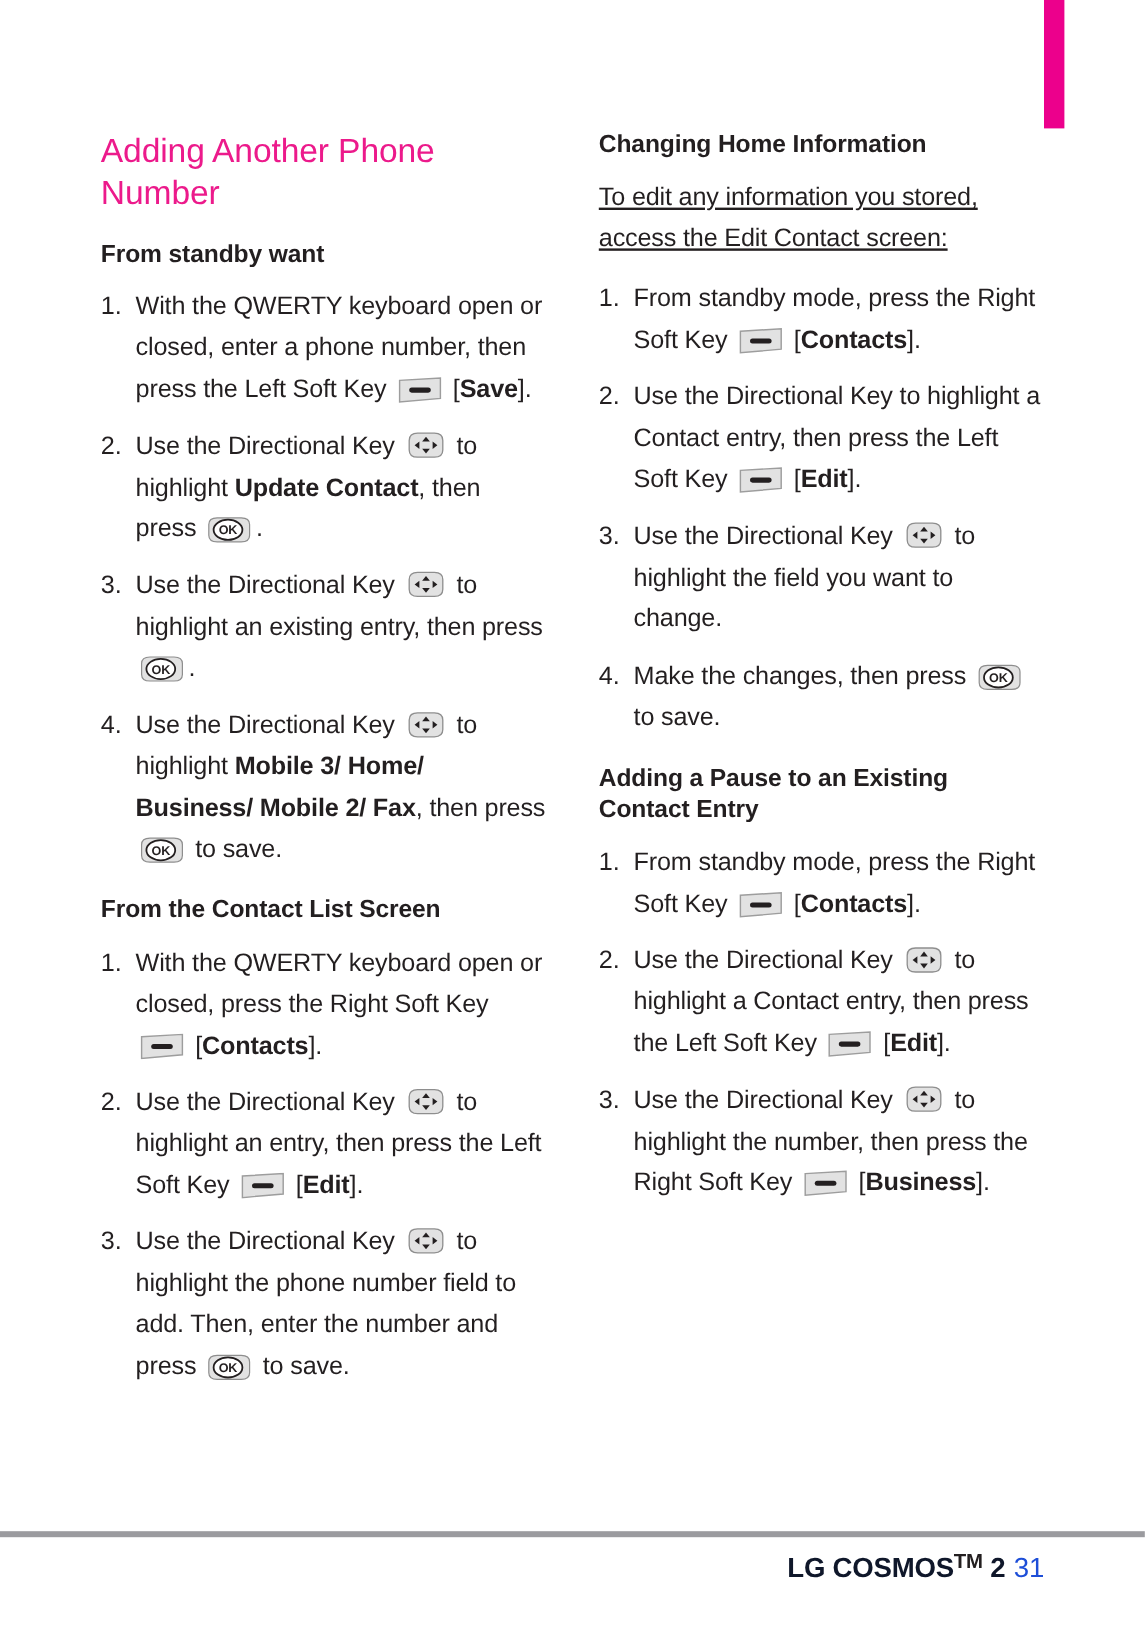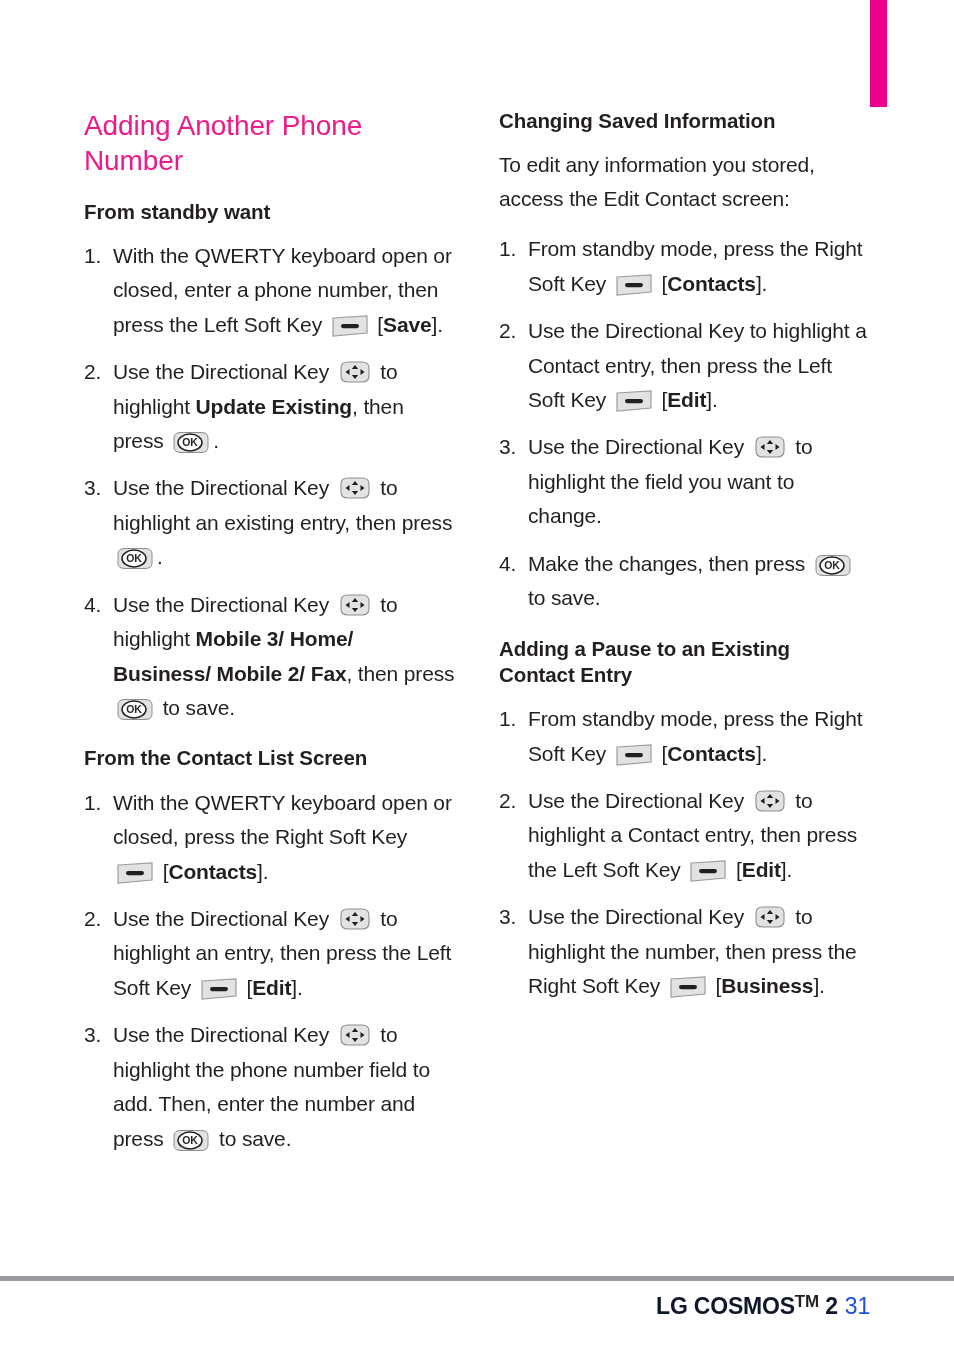--- a/index.html
+++ b/index.html
@@ -59,20 +59,21 @@
     letter-spacing: -0.1px;
   }
   h2.sub-head.spaced-top { margin-top: 20px; }
 
   p.para {
     font-size: 21px;
     line-height: 1.62;
     margin: 0 0 16px 0;
     color: #231f20;
     letter-spacing: -0.15px;
+    text-decoration: underline;
   }
 
   ol.steps {
     list-style: none;
     margin: 0;
     padding: 0;
   }
   ol.steps > li {
     position: relative;
     font-size: 21px;
@@ -161,21 +162,21 @@
         <li><span class="step-num">1.</span>With the QWERTY keyboard open or closed, enter a phone number, then press the Left Soft Key <span class="key key-soft"><svg viewBox="0 0 38 22" width="38" height="22">
               <polygon points="2,3 36,1 36,18 2,21" fill="#e2e2e2" stroke="#9d9d9d" stroke-width="1.2"></polygon>
               <rect x="10" y="9" width="18" height="4.2" rx="2.1" fill="#231f20"></rect>
             </svg></span> [<b class="bold">Save</b>].</li>
         <li><span class="step-num">2.</span>Use the Directional Key <span class="key key-dir"><svg viewBox="0 0 34 24" width="34" height="24">
               <path d="M3 8 Q3 2 10 2 L24 2 Q31 2 31 8 L31 16 Q31 22 24 22 L10 22 Q3 22 3 16 Z" fill="#e2e2e2" stroke="#8e8e8e" stroke-width="1.1"></path>
               <polygon points="17,5 20.2,9 13.8,9" fill="#231f20"></polygon>
               <polygon points="17,19 20.2,15 13.8,15" fill="#231f20"></polygon>
               <polygon points="7.5,12 11.5,8.9 11.5,15.1" fill="#231f20"></polygon>
               <polygon points="26.5,12 22.5,8.9 22.5,15.1" fill="#231f20"></polygon>
-            </svg></span> to highlight <b class="bold">Update Existing</b>, then press <span class="key key-ok"><svg viewBox="0 0 38 23" width="38" height="23">
+            </svg></span> to highlight <b class="bold">Update Contact</b>, then press <span class="key key-ok"><svg viewBox="0 0 38 23" width="38" height="23">
               <path d="M2 7 Q2 1.5 9 1.5 L29 1.5 Q36 1.5 36 7 L36 16 Q36 21.5 29 21.5 L9 21.5 Q2 21.5 2 16 Z" fill="#e2e2e2" stroke="#8e8e8e" stroke-width="1"></path>
               <ellipse cx="18" cy="11.5" rx="12" ry="8.4" fill="#ffffff" stroke="#231f20" stroke-width="1.5"></ellipse>
               <text x="18" y="15.4" text-anchor="middle" font-family="Liberation Sans, sans-serif" font-size="10.5" font-weight="bold" fill="#231f20">OK</text>
             </svg></span>.</li>
         <li><span class="step-num">3.</span>Use the Directional Key <span class="key key-dir"><svg viewBox="0 0 34 24" width="34" height="24">
               <path d="M3 8 Q3 2 10 2 L24 2 Q31 2 31 8 L31 16 Q31 22 24 22 L10 22 Q3 22 3 16 Z" fill="#e2e2e2" stroke="#8e8e8e" stroke-width="1.1"></path>
               <polygon points="17,5 20.2,9 13.8,9" fill="#231f20"></polygon>
               <polygon points="17,19 20.2,15 13.8,15" fill="#231f20"></polygon>
               <polygon points="7.5,12 11.5,8.9 11.5,15.1" fill="#231f20"></polygon>
               <polygon points="26.5,12 22.5,8.9 22.5,15.1" fill="#231f20"></polygon>
@@ -223,21 +224,21 @@
             </svg></span> to highlight the phone number field to add. Then, enter the number and press <span class="key key-ok"><svg viewBox="0 0 38 23" width="38" height="23">
               <path d="M2 7 Q2 1.5 9 1.5 L29 1.5 Q36 1.5 36 7 L36 16 Q36 21.5 29 21.5 L9 21.5 Q2 21.5 2 16 Z" fill="#e2e2e2" stroke="#8e8e8e" stroke-width="1"></path>
               <ellipse cx="18" cy="11.5" rx="12" ry="8.4" fill="#ffffff" stroke="#231f20" stroke-width="1.5"></ellipse>
               <text x="18" y="15.4" text-anchor="middle" font-family="Liberation Sans, sans-serif" font-size="10.5" font-weight="bold" fill="#231f20">OK</text>
             </svg></span> to save.</li>
       </ol>
   </div>
 
   <div class="col col-right">
 
-    <h2 class="sub-head">Changing Saved Information</h2>
+    <h2 class="sub-head">Changing Home Information</h2>
 
     <p class="para">To edit any information you stored, access the Edit Contact screen:</p>
 
     <ol class="steps">
         <li><span class="step-num">1.</span>From standby mode, press the Right Soft Key <span class="key key-soft"><svg viewBox="0 0 38 22" width="38" height="22">
               <polygon points="2,3 36,1 36,18 2,21" fill="#e2e2e2" stroke="#9d9d9d" stroke-width="1.2"></polygon>
               <rect x="10" y="9" width="18" height="4.2" rx="2.1" fill="#231f20"></rect>
             </svg></span> [<b class="bold">Contacts</b>].</li>
         <li><span class="step-num">2.</span>Use the Directional Key  to highlight a Contact entry, then press the Left Soft Key <span class="key key-soft"><svg viewBox="0 0 38 22" width="38" height="22">
               <polygon points="2,3 36,1 36,18 2,21" fill="#e2e2e2" stroke="#9d9d9d" stroke-width="1.2"></polygon>

